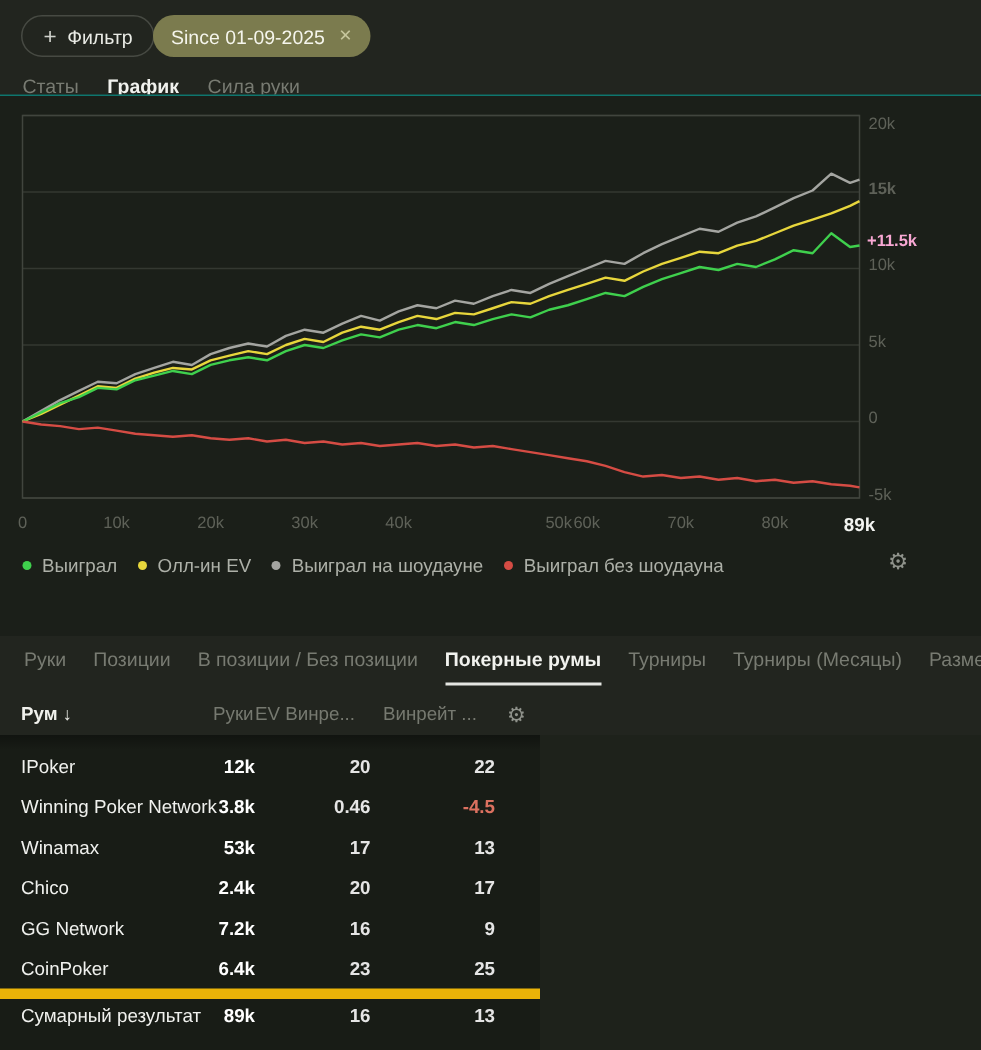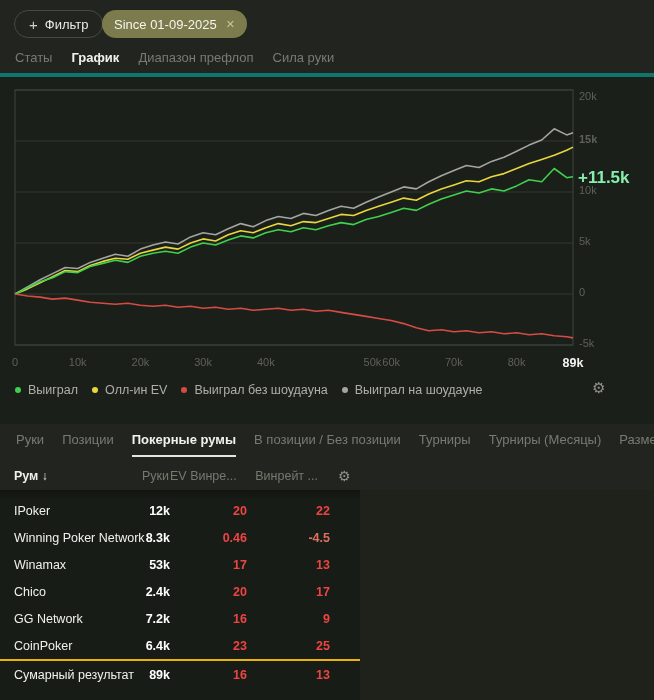--- a/index.html
+++ b/index.html
@@ -24,29 +24,29 @@
     display:flex; align-items:center; gap:9px; border-radius:14px;
     background:#7b7b4e; color:#f5f5ec; font-size:13px; cursor:pointer;
   }
   .chip .close { color:#c6c69c; font-size:11px; line-height:1; cursor:pointer; }
 
   .tabs1 { position:absolute; left:15px; top:50px; display:flex; gap:19px; }
   .tab { font-size:13px; color:#787b72; padding-bottom:8px; cursor:pointer; white-space:nowrap; }
   .tab.active { color:#f1f2ee; font-weight:700; border-bottom:2px solid #e4e6e1; }
 
   
-  .chart-zone { position:absolute; left:0; top:73px; width:654px; height:347px;
-    background:#1b1f19; border-top:4px solid #0f766e; }
+  .chart-zone { position:absolute; left:0; top:63px; width:654px; height:347px;
+    background:#1b1f19; border-top:1px solid #0f766e; }
   #chart-svg { position:absolute; left:0; top:0; }
   .grid { stroke:#343831; stroke-width:1; }
   .plot-border { fill:none; stroke:#41453e; stroke-width:1; }
   .y-tick { position:absolute; left:579px; font-size:11px; color:#5e6158; }
   .x-tick { position:absolute; top:279px; font-size:11px; color:#5e6158; transform:translateX(-50%); white-space:nowrap; }
   .x-tick.emph { color:#f3f4f1; font-weight:700; font-size:12.5px; }
-  .annotation { position:absolute; left:578px; font-size:17px; font-weight:700; color:#86efac; white-space:nowrap; }
+  .annotation { position:absolute; left:578px; font-size:11px; font-weight:700; color:#f9a8d4; white-space:nowrap; }
 
   .legend { position:absolute; left:15px; top:300px; height:26px; display:flex; align-items:center; gap:14px; }
   .legend-item { display:flex; align-items:center; gap:7px; cursor:pointer; }
   .legend-dot { width:6px; height:6px; border-radius:50%; background:#888; }
   .legend-label { font-size:12.5px; color:#adb0a8; white-space:nowrap; }
   .gear { font-size:15px; color:#8f928b; cursor:pointer; line-height:1; }
   .legend-gear { position:absolute; left:592px; top:303px; }
 
   
   .section2 { position:absolute; left:0; top:424px; width:654px; height:276px; background:#22251f; }
@@ -66,44 +66,43 @@
   .table-panel::before { content:""; position:absolute; left:0; top:0; width:100%; height:10px;
     background:linear-gradient(#000a, transparent); opacity:.45; pointer-events:none; }
   .right-fill { position:absolute; left:360px; top:66px; width:294px; height:210px; background:#1e221b; }
 
   .trow { height:27px; display:grid; grid-template-columns:128px 28px 77px 83px 26px;
     padding-left:14px; align-items:center; cursor:pointer; }
   .trow .c { font-size:12.5px; white-space:nowrap; }
   .room { color:#f0f1ee; text-align:left; }
   .num { text-align:right; font-weight:700; }
   .hands { color:#ffffff; }
-  .val { color:#ef4444; }
+  .val { color:#e5e5e5; }
   .val.neg { color:#dc7160;padding-left:36px; }
-  .summary-row { margin-top:0; border-top:2px solid #eab308; height:29px; }
+  .summary-row { margin-top:0; border-top:7px solid #eab308; height:29px; }
 </style>
 </head>
 <body>
 
 <div id="app">
 
   <div class="topzone">
     <div class="topbar">
       <button class="filter-btn">
         <span class="plus">+</span>
         <span>Фильтр</span>
       </button>
       <div class="chip">
         <span>Since 01-09-2025</span>
         <span class="close">✕</span>
       </div>
     </div>
     <div class="tabs1">
       <div class="tab">Статы</div>
       <div class="tab active">График</div>
-      <div class="tab">Диапазон префлоп</div>
       <div class="tab">Сила руки</div>
     </div>
   </div>
 
   <div class="chart-zone">
     <svg id="chart-svg" width="654" height="290">
         <line x1="15" x2="573" y1="13" y2="13" class="grid"></line>
         <line x1="15" x2="573" y1="64" y2="64" class="grid"></line>
         <line x1="15" x2="573" y1="115" y2="115" class="grid"></line>
         <line x1="15" x2="573" y1="166" y2="166" class="grid"></line>
@@ -139,37 +138,37 @@
     <div class="legend">
       <div class="legend-item">
         <span class="legend-dot" style="background: rgb(63, 208, 77);"></span>
         <span class="legend-label">Выиграл</span>
       </div>
       <div class="legend-item">
         <span class="legend-dot" style="background: rgb(231, 214, 60);"></span>
         <span class="legend-label">Олл-ин EV</span>
       </div>
       <div class="legend-item">
+        <span class="legend-dot" style="background: rgb(164, 165, 161);"></span>
+        <span class="legend-label">Выиграл на шоудауне</span>
+      </div>
+      <div class="legend-item">
         <span class="legend-dot" style="background: rgb(213, 76, 68);"></span>
         <span class="legend-label">Выиграл без шоудауна</span>
-      </div>
-      <div class="legend-item">
-        <span class="legend-dot" style="background: rgb(164, 165, 161);"></span>
-        <span class="legend-label">Выиграл на шоудауне</span>
       </div>
     </div>
     <div class="gear legend-gear">⚙</div>
   </div>
 
   <div class="section2">
     <div class="tabs2">
       <div class="tab">Руки</div>
       <div class="tab">Позиции</div>
+      <div class="tab">В позиции / Без позиции</div>
       <div class="tab active">Покерные румы</div>
-      <div class="tab">В позиции / Без позиции</div>
       <div class="tab">Турниры</div>
       <div class="tab">Турниры (Месяцы)</div>
       <div class="tab">Размеры стеков</div>
     </div>
 
     <div class="thead">
       <span class="hcell first">
         <span>Рум</span>
         <span class="arrow">↓</span>
       </span>
@@ -183,21 +182,21 @@
 
     <div class="table-panel">
       <div class="trow">
         <span class="c room">IPoker</span>
         <span class="c num hands">12k</span>
         <span class="c num val">20</span>
         <span class="c num val">22</span>
       </div>
       <div class="trow">
         <span class="c room">Winning Poker Network</span>
-        <span class="c num hands">8.3k</span>
+        <span class="c num hands">3.8k</span>
         <span class="c num val">0.46</span>
         <span class="c num val neg">-4.5</span>
       </div>
       <div class="trow">
         <span class="c room">Winamax</span>
         <span class="c num hands">53k</span>
         <span class="c num val">17</span>
         <span class="c num val">13</span>
       </div>
       <div class="trow">

